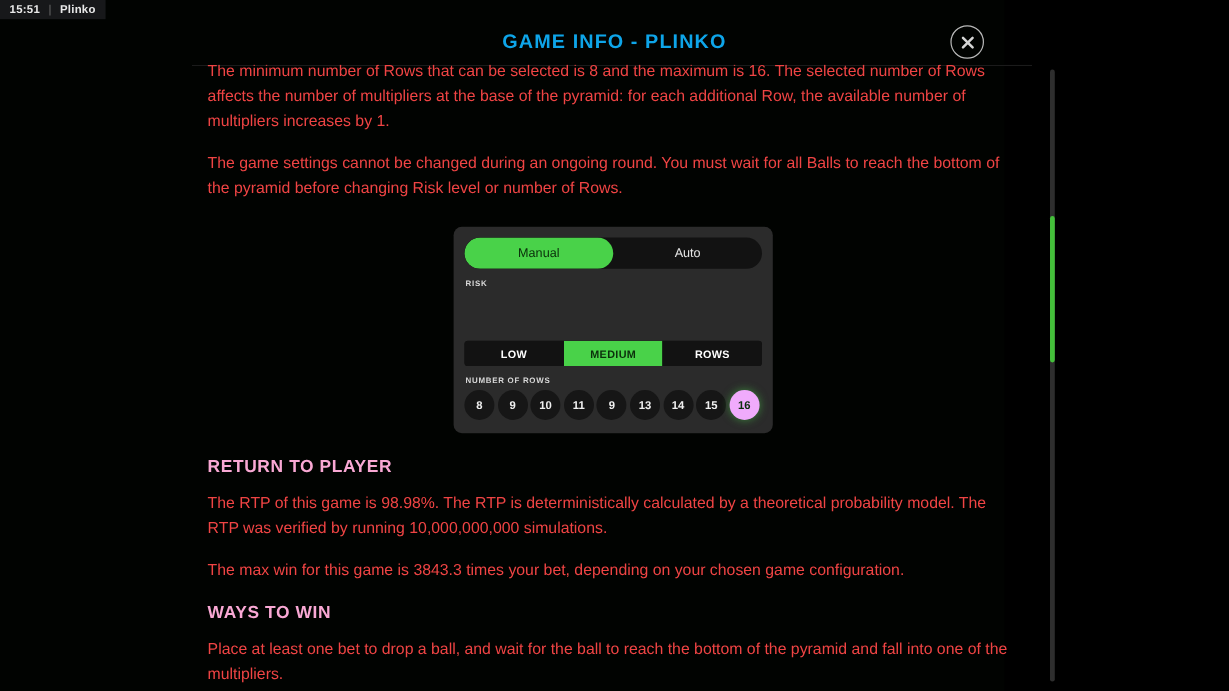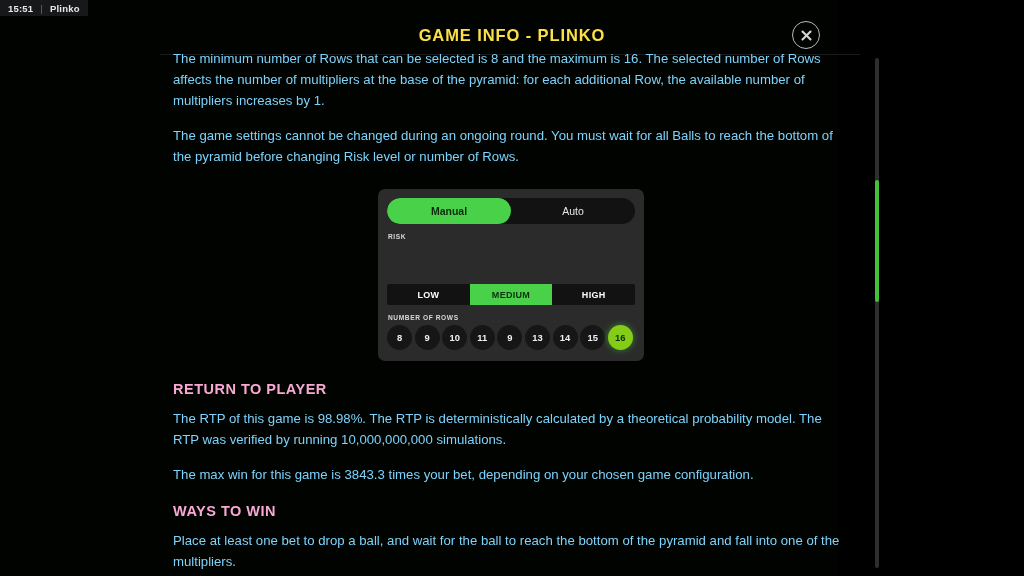--- a/index.html
+++ b/index.html
@@ -48,21 +48,21 @@
     height: 42px;
     display: flex;
     align-items: center;
     justify-content: center;
     z-index: 20;
   }
   .modal-title {
     font-size: 16.5px;
     font-weight: bold;
     letter-spacing: 0.9px;
-    color: #fde047;
+    color: #0ea5e9;
   }
 
   .close-btn {
     position: absolute;
     top: 21px;
     right: 17px;
     width: 28px;
     height: 28px;
     border-radius: 50%;
     border: 1.6px solid #b9b9b9;
@@ -96,21 +96,21 @@
   .content-inner {
     position: absolute;
     top: -6px;
     left: 173px;
     width: 676px;
   }
 
   p.body-text {
     font-size: 13.2px;
     line-height: 21px;
-    color: #7dd3fc;
+    color: #ef4444;
     margin-bottom: 14px;
     max-width: 672px;
   }
   p.body-text.tight { margin-bottom: 12px; }
 
   h3.section-head {
     font-size: 14.5px;
     font-weight: bold;
     letter-spacing: 0.5px;
     color: #f9a8d4;
@@ -146,21 +146,21 @@
     justify-content: center;
     font-size: 10.5px;
     color: #e6e6e6;
     cursor: pointer;
     border-radius: 13px;
     z-index: 2;
   }
   .mode-opt.active {
     background: #49d249;
     color: #0a2c0a;
-    font-weight: bold;
+    font-weight: normal;
   }
 
   .field-label {
     font-size: 6.6px;
     font-weight: bold;
     letter-spacing: 0.6px;
     color: #d8d8d8;
     margin: 9px 0 4px 1px;
   }
 
@@ -202,21 +202,21 @@
     display: flex;
     align-items: center;
     justify-content: center;
     font-size: 9.4px;
     font-weight: bold;
     color: #f0f0f0;
     cursor: pointer;
     flex: none;
   }
   .row-chip.active {
-    background: #84cc16;
+    background: #f0abfc;
     color: #0c2f0c;
     box-shadow: 0 0 7px rgba(73,210,73,0.55);
   }
 
   
   .scrollbar-track {
     position: absolute;
     top: 58px;
     left: 875px;
     width: 3.5px;
@@ -275,21 +275,21 @@
 
           <div class="mode-toggle">
             <div class="mode-opt active">Manual</div>
             <div class="mode-opt">Auto</div>
           </div>
 
           <div class="field-label">RISK</div>
           <div class="risk-row">
             <div class="risk-opt">LOW</div>
             <div class="risk-opt active">MEDIUM</div>
-            <div class="risk-opt">HIGH</div>
+            <div class="risk-opt">ROWS</div>
           </div>
 
           <div class="field-label">NUMBER OF ROWS</div>
           <div class="rows-row">
             <div class="row-chip">8</div>
             <div class="row-chip">9</div>
             <div class="row-chip">10</div>
             <div class="row-chip">11</div>
             <div class="row-chip">9</div>
             <div class="row-chip">13</div>

